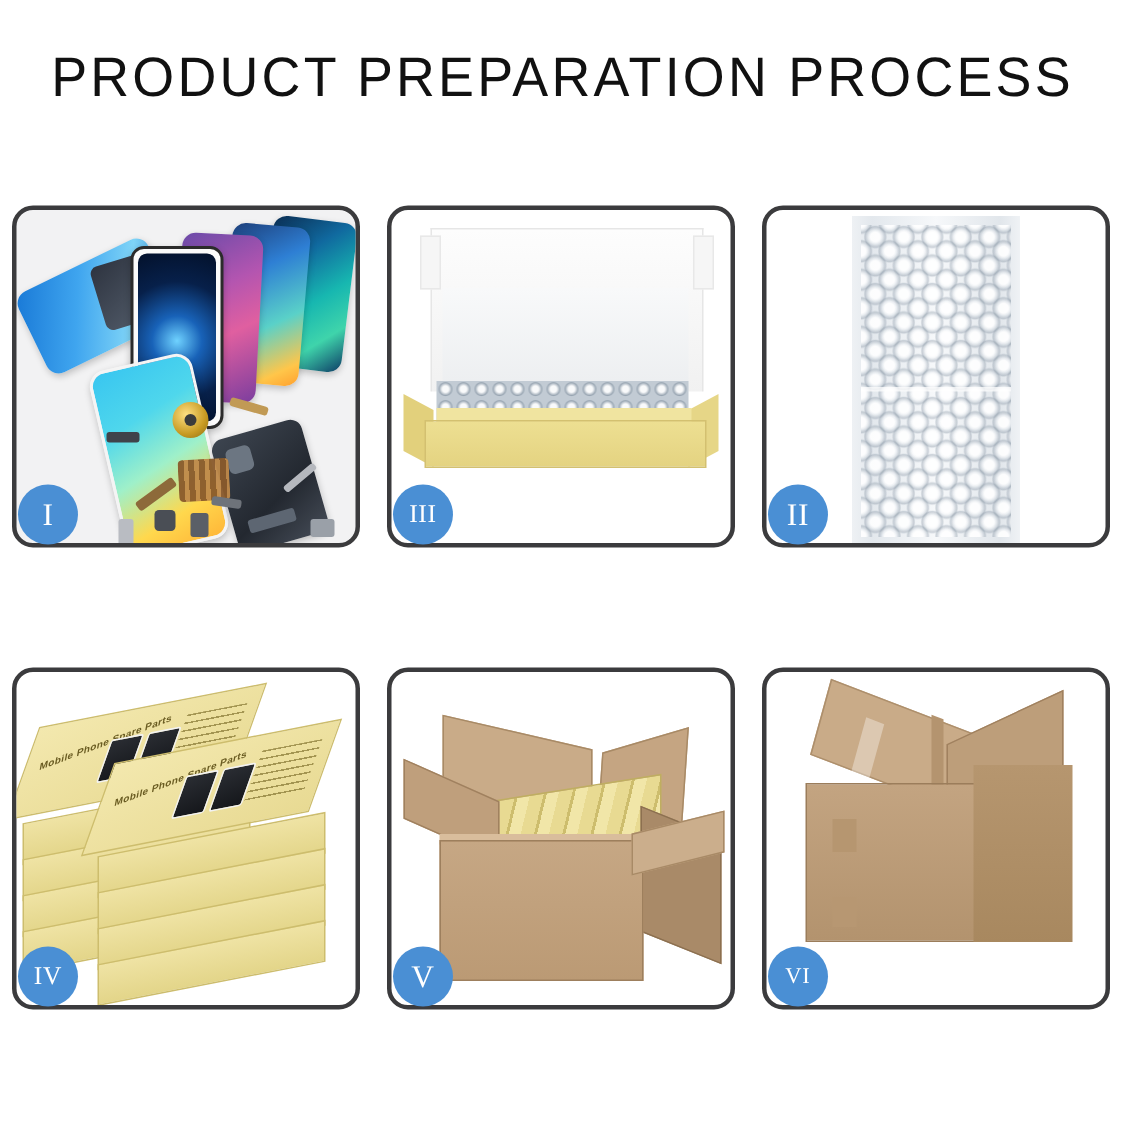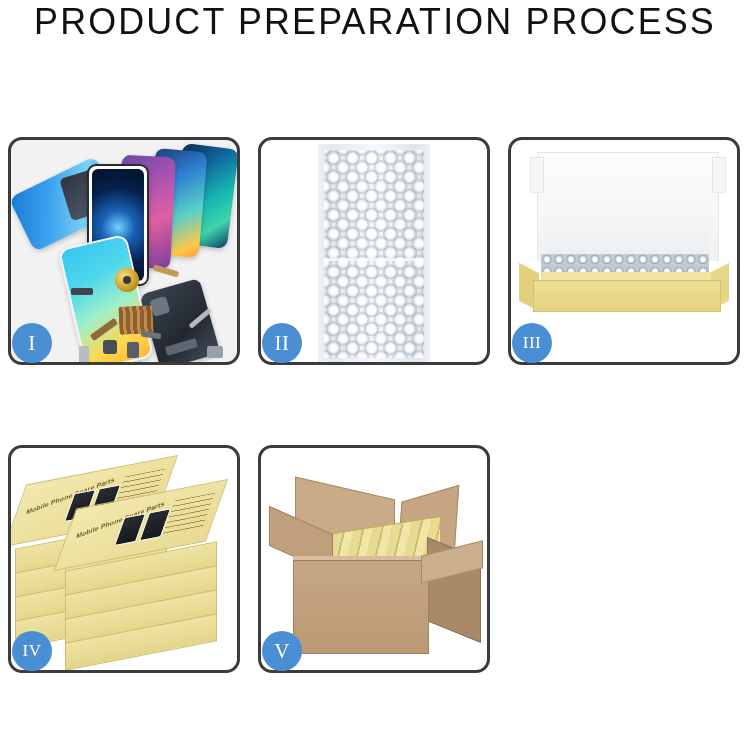--- a/index.html
+++ b/index.html
@@ -4,21 +4,21 @@
 <style>
   html,body{margin:0;padding:0;}
   body{
     width:750px;height:750px;background:#ffffff;
     font-family:"Liberation Sans","DejaVu Sans",sans-serif;
     overflow:hidden;position:relative;
   }
   .page{width:750px;height:750px;position:relative;box-sizing:border-box;}
 
   
-  .header{text-align:center;}
+  .header{padding-top:30px;text-align:center;}
   .title{
     font-size:37px;line-height:44px;letter-spacing:2.2px;
     color:#111111;font-weight:500;
     transform:scaleX(0.97);font-family:"Liberation Sans","DejaVu Sans",sans-serif;
     white-space:nowrap;
   }
   .subtitle{
     margin-top:9px;font-size:15.5px;letter-spacing:0.15px;color:#1b1b1b;
     white-space:nowrap;
   }
@@ -225,42 +225,42 @@
           <div class="part flex8"></div>
           <div class="part flex9"></div>
         </div>
       </div>
       <div class="badge">I</div>
     </div>
 
     <div class="cell">
       <div class="panel">
         <div class="stage">
-          <div class="bw-sheet">
-            <div class="bw-bubbles"></div>
-            <div class="bw-seam"></div>
-          </div>
-        </div>
-      </div>
-      <div class="badge">II</div>
-    </div>
-
-    <div class="cell">
-      <div class="panel">
-        <div class="stage">
           <div class="m3-lid"></div>
           <div class="m3-inner"></div>
           <div class="m3-bubbles"></div>
           <div class="m3-left"></div>
           <div class="m3-right"></div>
           <div class="m3-topband"></div>
           <div class="m3-front"></div>
         </div>
       </div>
       <div class="badge small">III</div>
+    </div>
+
+    <div class="cell">
+      <div class="panel">
+        <div class="stage">
+          <div class="bw-sheet">
+            <div class="bw-bubbles"></div>
+            <div class="bw-seam"></div>
+          </div>
+        </div>
+      </div>
+      <div class="badge">II</div>
     </div>
 
     <div class="cell">
       <div class="panel">
         <div class="stage">
 
           <div class="st-box" style="left:4px;top:86px;"></div>
           <div class="st-box" style="left:4px;top:110px;"></div>
           <div class="st-box" style="left:4px;top:134px;"></div>
           <div class="st-box" style="left:4px;top:158px;"></div>
@@ -295,15 +295,30 @@
           <div class="c5-leftflap"></div>
           <div class="c5-rim"></div>
           <div class="c5-side"></div>
           <div class="c5-body"></div>
           <div class="c5-rightflap"></div>
         </div>
       </div>
       <div class="badge">V</div>
     </div>
 
+    <div class="cell">
+      <div class="panel">
+        <div class="stage">
+          <div class="c6-top"></div>
+          <div class="c6-top2"></div>
+          <div class="c6-seam"></div>
+          <div class="c6-tapestrip"></div>
+          <div class="c6-front"></div>
+          <div class="c6-right"></div>
+          <div class="c6-tab1"></div>
+          <div class="c6-tab2"></div>
+        </div>
+      </div>
+      <div class="badge xsmall">VI</div>
+    </div>
 
   </div>
 </div>
 
 </body></html>

